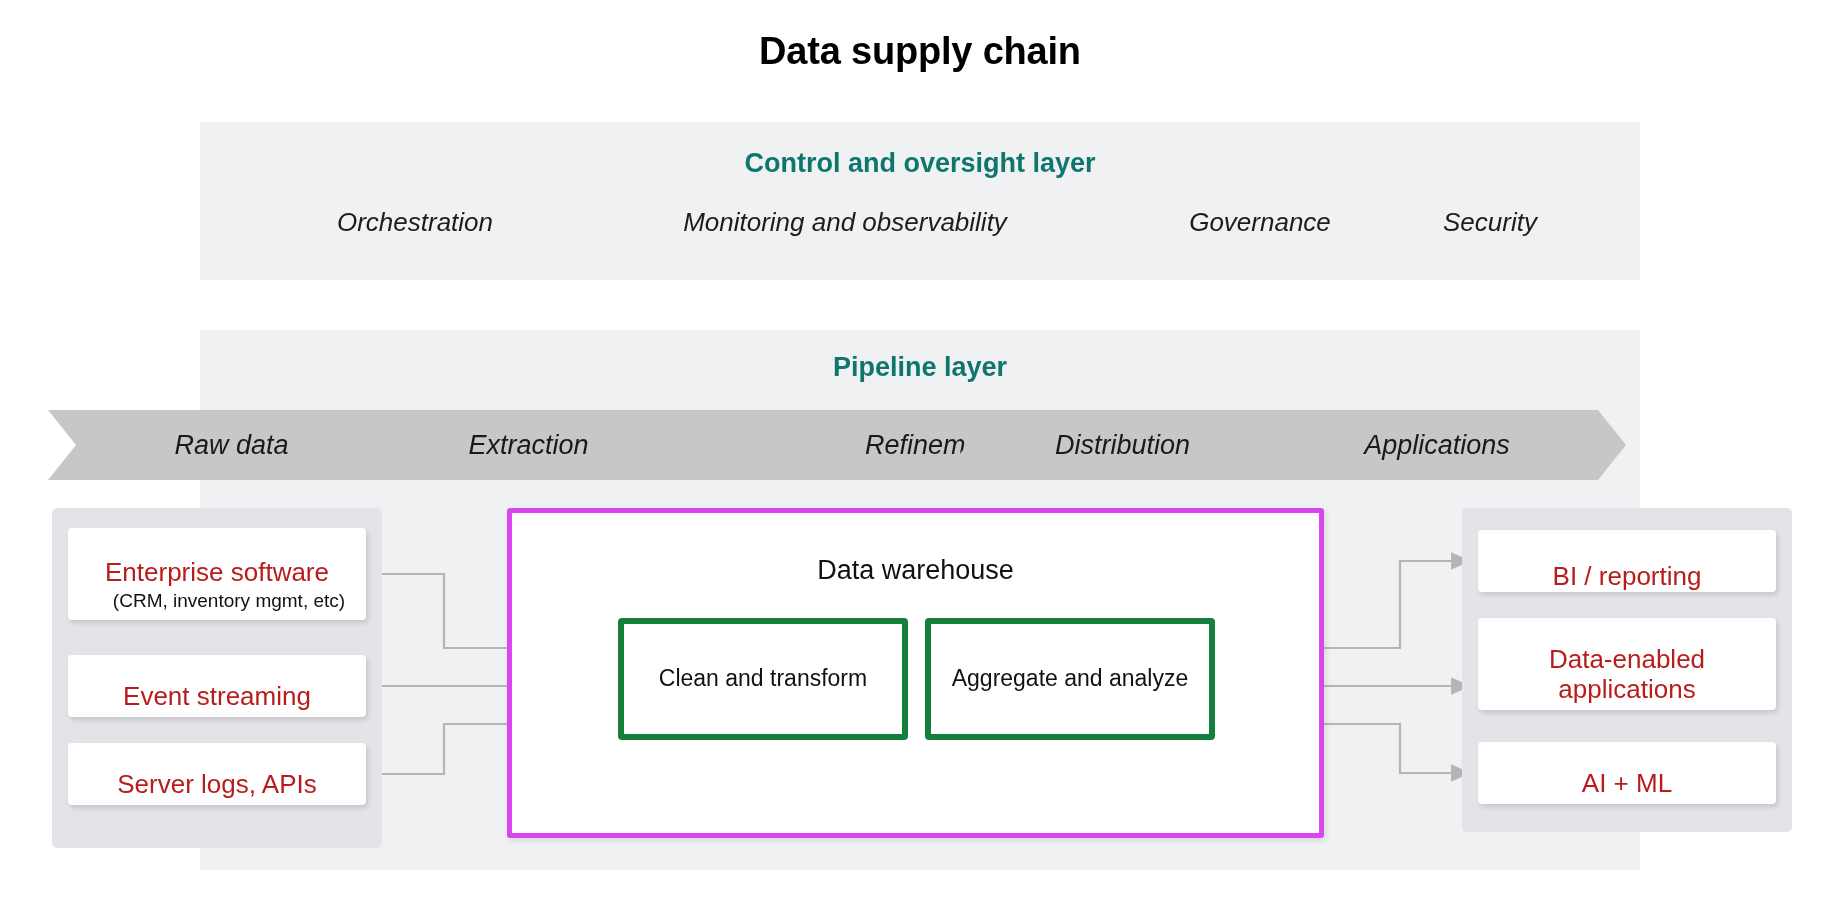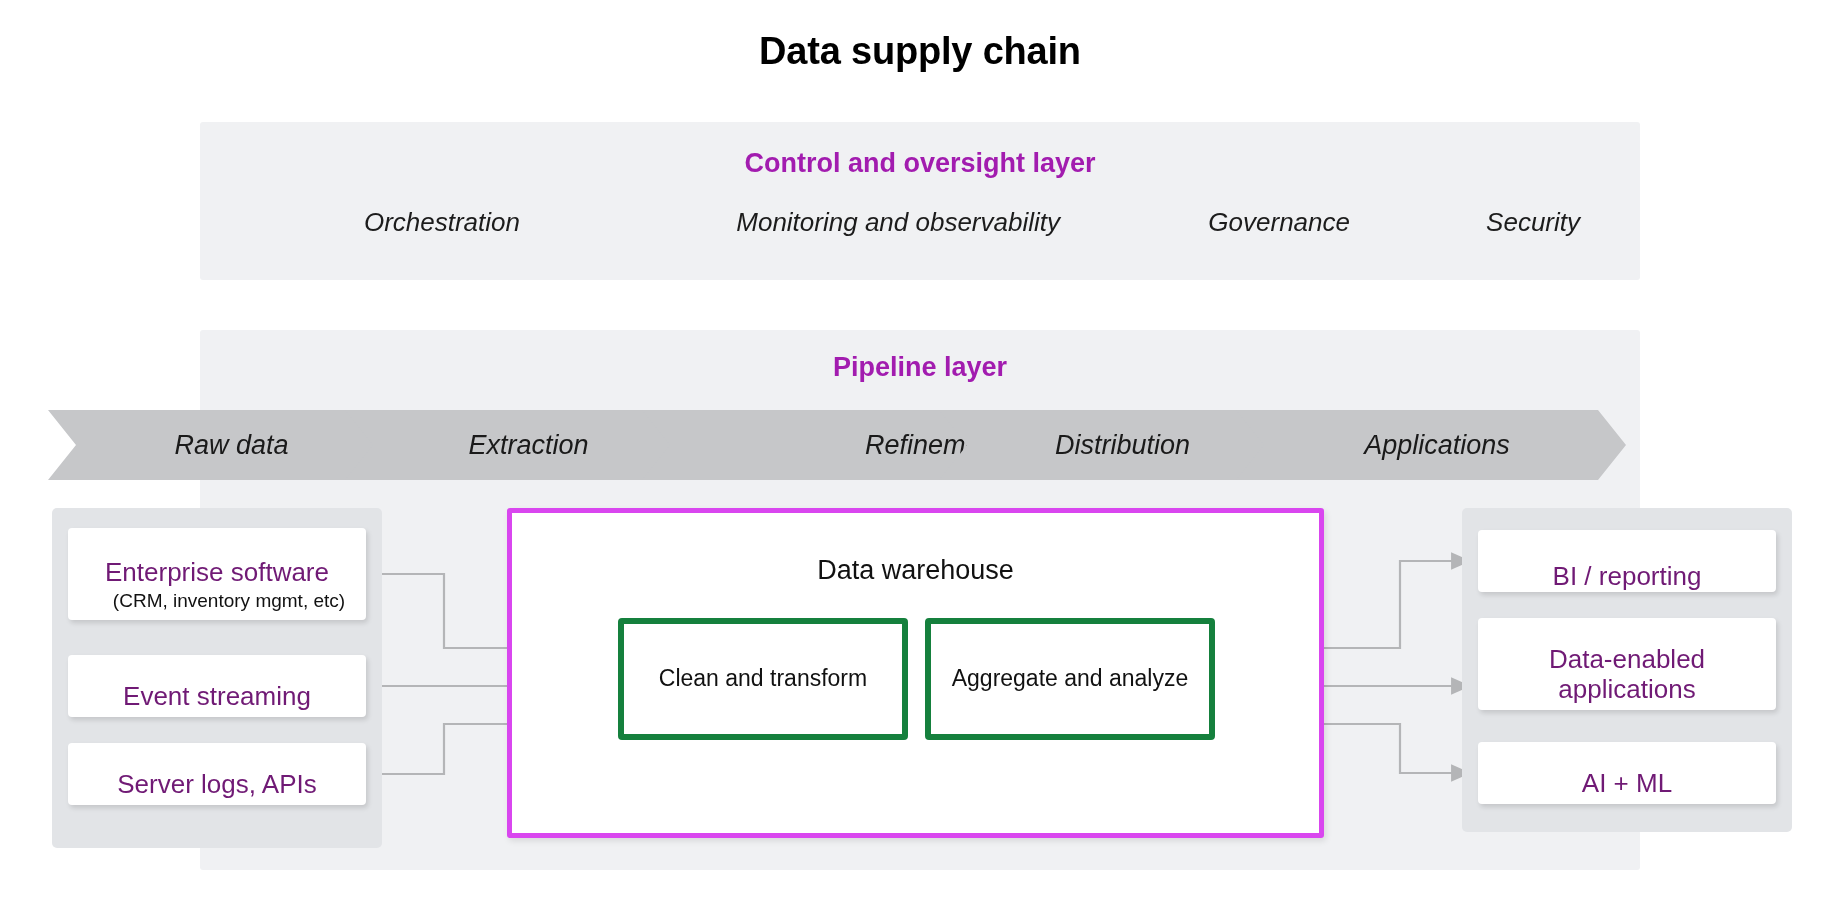--- a/index.html
+++ b/index.html
@@ -50,41 +50,41 @@
     width: 1440px;
     height: 540px;
   }
   .layer-title {
     position: absolute;
     left: 0;
     width: 100%;
     text-align: center;
     font-size: 27px;
     font-weight: bold;
-    color: #a21caf;
+    color: #0f766e;
   }
   #control-layer .layer-title { top: 26px; }
   #pipeline-layer .layer-title { top: 22px; }
 
   
   .control-items {
     position: absolute;
     left: 0;
     top: 80px;
     width: 100%;
     height: 50px;
   }
   .control-item {
     position: absolute;
     top: 0;
     font-size: 26px;
     font-style: italic;
     color: #1c1c1c;
     white-space: nowrap;
-    text-align: right;
+    text-align: center;
     line-height: 40px;
   }
 
   
   #chevron-strip {
     position: absolute;
     left: 0;
     top: 410px;
     width: 1840px;
     height: 70px;
@@ -134,21 +134,21 @@
     box-shadow: 2px 3px 5px rgba(0,0,0,0.13);
     display: flex;
     flex-direction: column;
     align-items: center;
     justify-content: center;
     text-align: center;
     box-sizing: border-box;
   }
   .card-title {
     font-size: 26px;
-    color: #701a75;
+    color: #b91c1c;
     line-height: 1.15;
     margin-top: 21px;
   }
   .card-sub {
     font-size: 19px;
     color: #111111;
     margin-top: 2px;
     line-height: 1.15;
     margin-left: 24px;
   }

